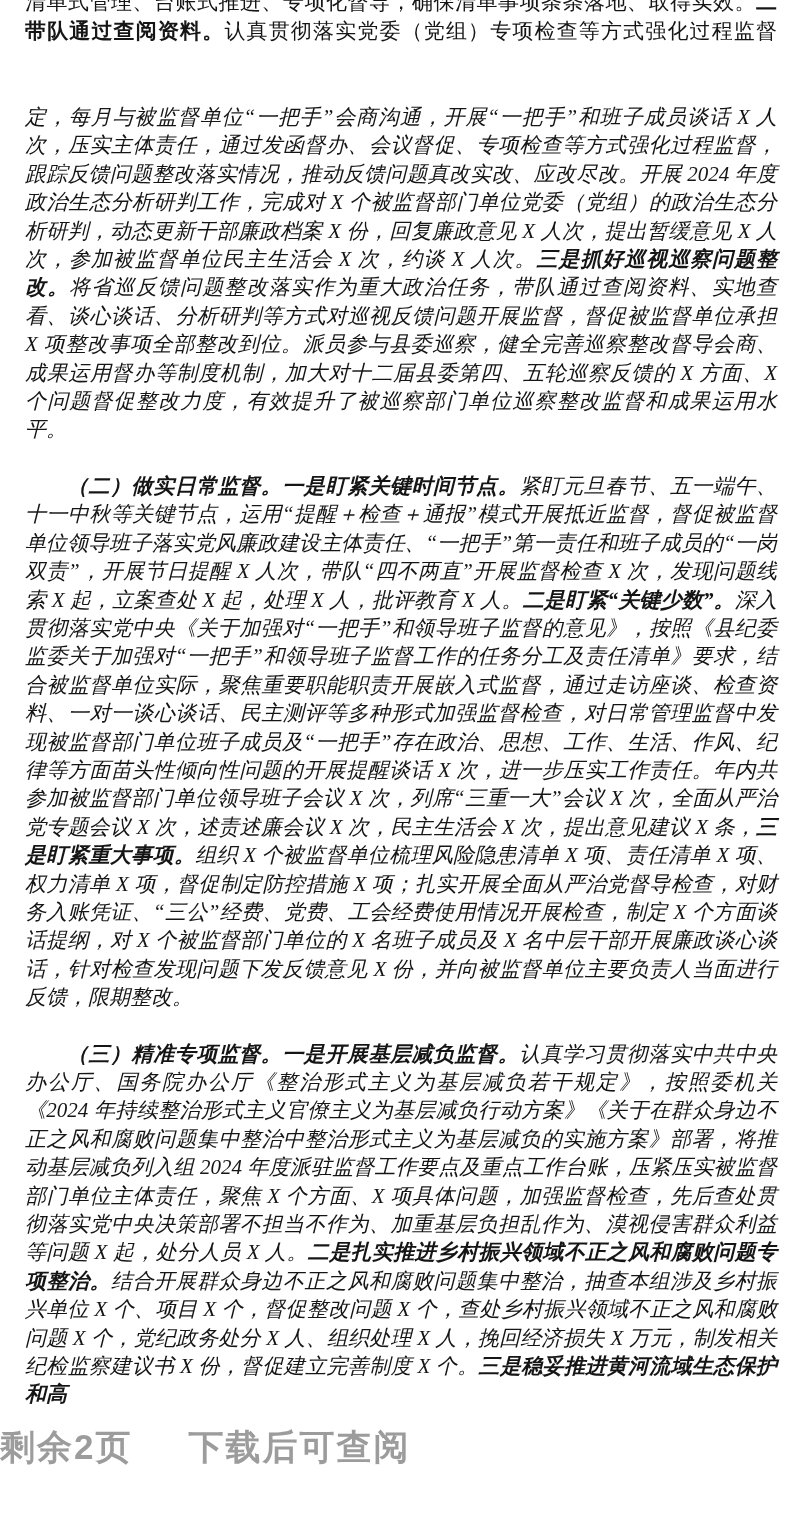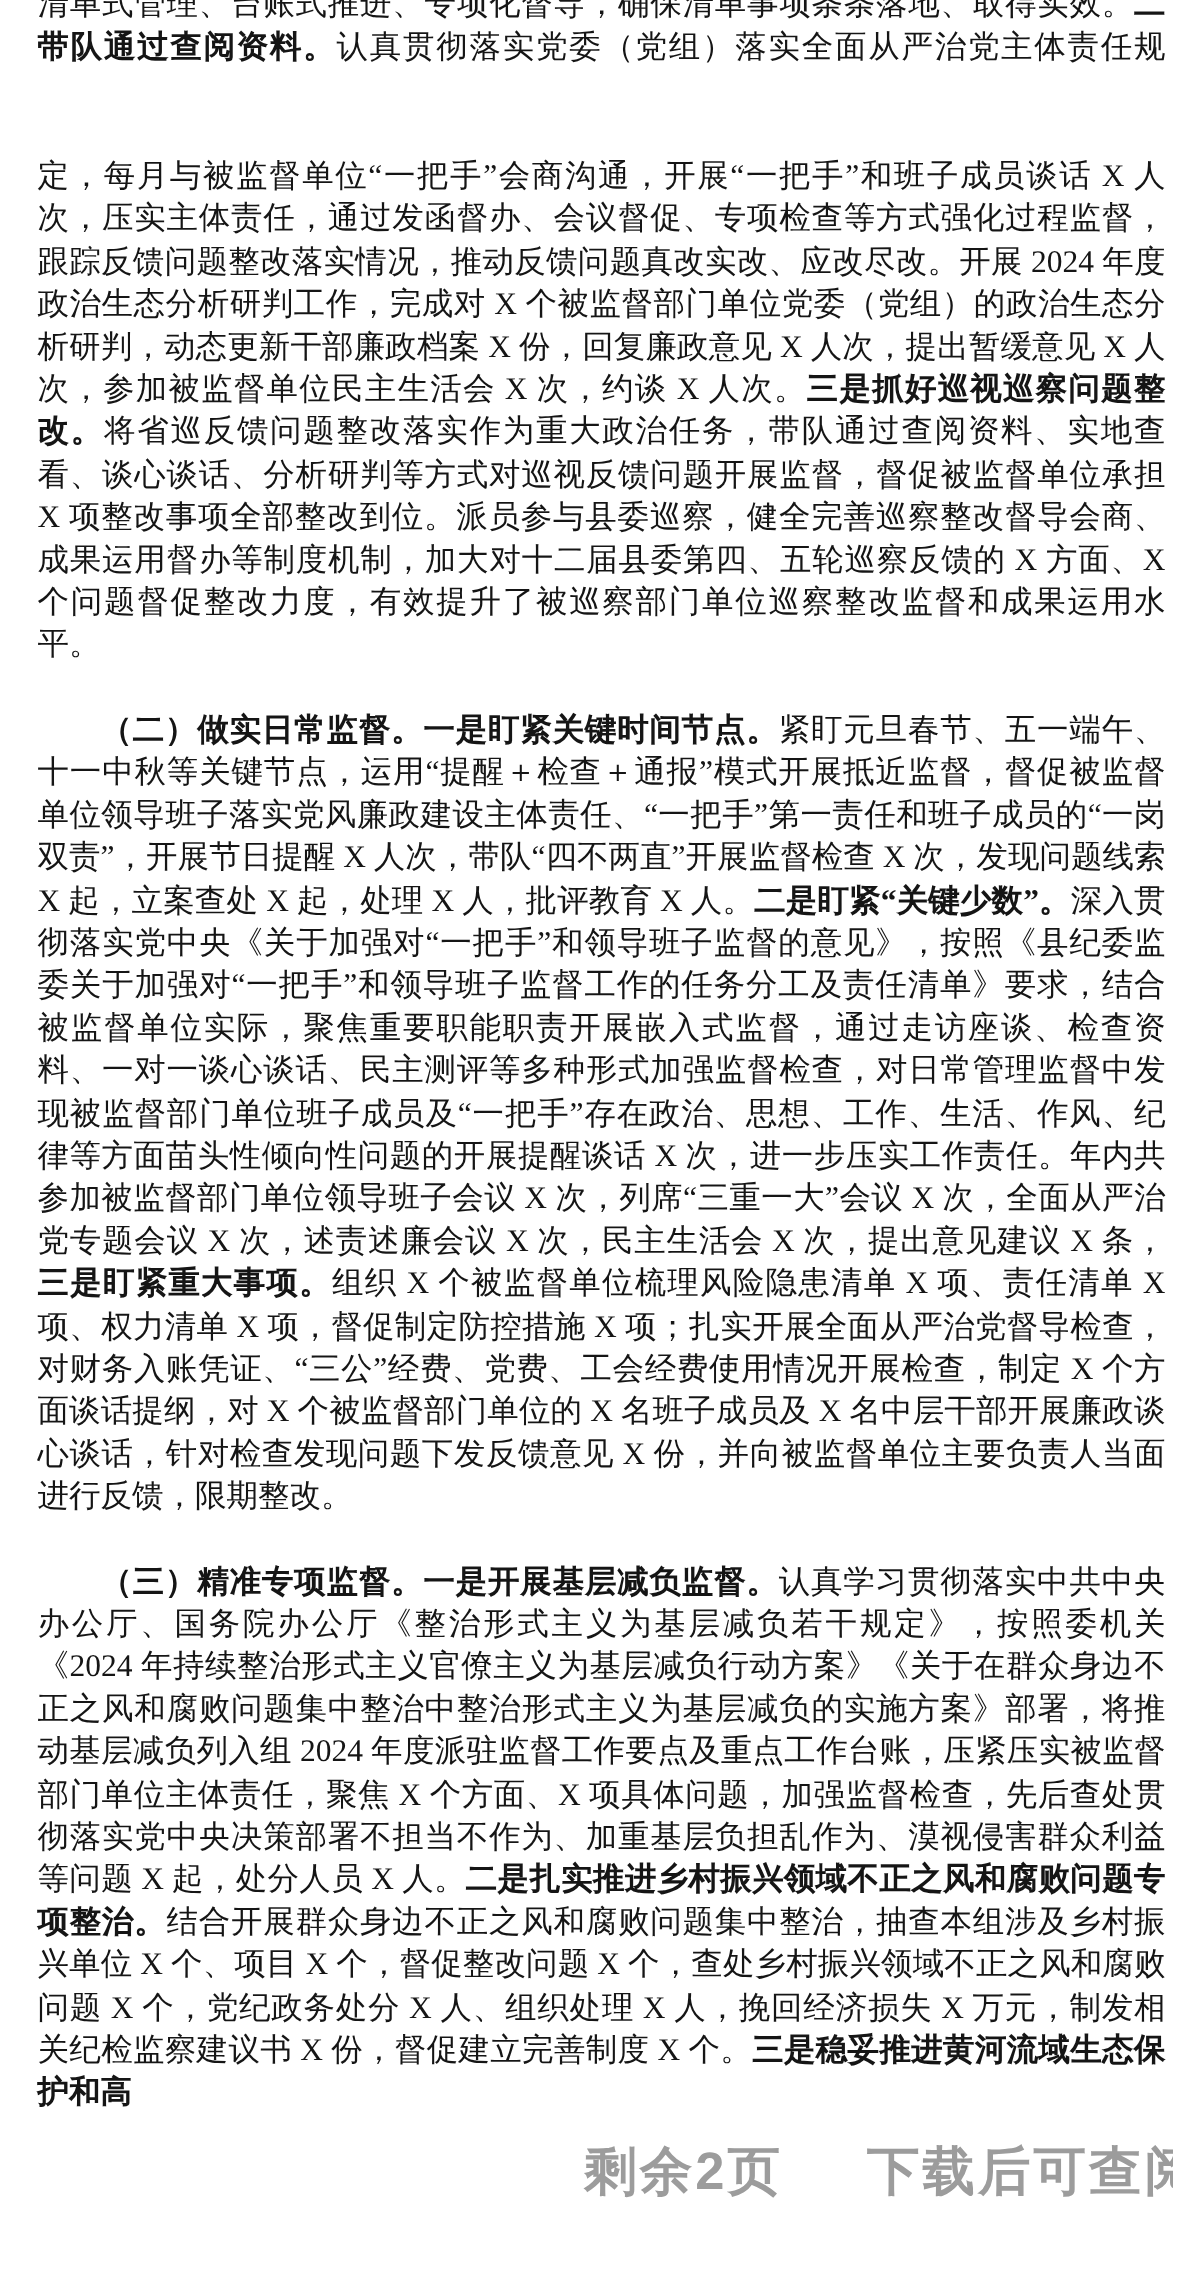--- a/index.html
+++ b/index.html
@@ -28,50 +28,51 @@
     text-align: justify;
     text-align-last: justify;
     white-space: normal;
   }
   .main { top: 103px; }
   .para {
     margin: 0 0 28px 0;
     font-size: 21px;
     line-height: 28.4px;
     text-align: justify;
+    font-style: italic;
   }
   .para.indent { text-indent: 2em; }
   .lead { font-weight: 700; }
   .reg { font-weight: 400; }
   .footer {
     position: absolute;
     top: 1424px;
     left: 0;
     width: 800px;
-    text-align: right;
+    text-align: left;
     font-family: "Liberation Sans", "DejaVu Sans", sans-serif;
     font-weight: 700;
     font-size: 35px;
     letter-spacing: 2px;
     color: #9c9c9c;
     cursor: pointer;
   }
   .footer .gap {
     display: inline-block;
     width: 56px;
   }
 </style>
 </head>
 <body>
 
 <div class="page">
 
   <div class="doc frag">
     <div class="frag-line"><span class="reg">清单式管理、台账式推进、专项化督导，确保清单事项条条落地、取得实效。</span><span class="lead">二</span></div>
-    <div class="frag-line"><span class="lead">带队通过查阅资料。</span><span class="reg">认真贯彻落实党委（党组）落实全面从严治党主体责任规</span></div>
+    <div class="frag-line"><span class="lead">带队通过查阅资料。</span><span class="reg">认真贯彻落实党委（党组）专项检查等方式强化过程监督</span></div>
   </div>
 
   <div class="doc main">
       <p class="para"><span class="reg">定，每月与被监督单位“一把手”会商沟通，开展“一把手”和班子成员谈话 X 人次，压实主体责任，通过发函督办、会议督促、专项检查等方式强化过程监督，跟踪反馈问题整改落实情况，推动反馈问题真改实改、应改尽改。开展 2024 年度政治生态分析研判工作，完成对 X 个被监督部门单位党委（党组）的政治生态分析研判，动态更新干部廉政档案 X 份，回复廉政意见 X 人次，提出暂缓意见 X 人次，参加被监督单位民主生活会 X 次，约谈 X 人次。</span><span class="lead">三是抓好巡视巡察问题整改。</span><span class="reg">将省巡反馈问题整改落实作为重大政治任务，带队通过查阅资料、实地查看、谈心谈话、分析研判等方式对巡视反馈问题开展监督，督促被监督单位承担 X 项整改事项全部整改到位。派员参与县委巡察，健全完善巡察整改督导会商、成果运用督办等制度机制，加大对十二届县委第四、五轮巡察反馈的 X 方面、X 个问题督促整改力度，有效提升了被巡察部门单位巡察整改监督和成果运用水平。</span></p>
       <p class="para indent"><span class="lead">（二）做实日常监督。一是盯紧关键时间节点。</span><span class="reg">紧盯元旦春节、五一端午、十一中秋等关键节点，运用“提醒＋检查＋通报”模式开展抵近监督，督促被监督单位领导班子落实党风廉政建设主体责任、“一把手”第一责任和班子成员的“一岗双责”，开展节日提醒 X 人次，带队“四不两直”开展监督检查 X 次，发现问题线索 X 起，立案查处 X 起，处理 X 人，批评教育 X 人。</span><span class="lead">二是盯紧“关键少数”。</span><span class="reg">深入贯彻落实党中央《关于加强对“一把手”和领导班子监督的意见》，按照《县纪委监委关于加强对“一把手”和领导班子监督工作的任务分工及责任清单》要求，结合被监督单位实际，聚焦重要职能职责开展嵌入式监督，通过走访座谈、检查资料、一对一谈心谈话、民主测评等多种形式加强监督检查，对日常管理监督中发现被监督部门单位班子成员及“一把手”存在政治、思想、工作、生活、作风、纪律等方面苗头性倾向性问题的开展提醒谈话 X 次，进一步压实工作责任。年内共参加被监督部门单位领导班子会议 X 次，列席“三重一大”会议 X 次，全面从严治党专题会议 X 次，述责述廉会议 X 次，民主生活会 X 次，提出意见建议 X 条，</span><span class="lead">三是盯紧重大事项。</span><span class="reg">组织 X 个被监督单位梳理风险隐患清单 X 项、责任清单 X 项、权力清单 X 项，督促制定防控措施 X 项；扎实开展全面从严治党督导检查，对财务入账凭证、“三公”经费、党费、工会经费使用情况开展检查，制定 X 个方面谈话提纲，对 X 个被监督部门单位的 X 名班子成员及 X 名中层干部开展廉政谈心谈话，针对检查发现问题下发反馈意见 X 份，并向被监督单位主要负责人当面进行反馈，限期整改。</span></p>
       <p class="para indent"><span class="lead">（三）精准专项监督。一是开展基层减负监督。</span><span class="reg">认真学习贯彻落实中共中央办公厅、国务院办公厅《整治形式主义为基层减负若干规定》，按照委机关《2024 年持续整治形式主义官僚主义为基层减负行动方案》《关于在群众身边不正之风和腐败问题集中整治中整治形式主义为基层减负的实施方案》部署，将推动基层减负列入组 2024 年度派驻监督工作要点及重点工作台账，压紧压实被监督部门单位主体责任，聚焦 X 个方面、X 项具体问题，加强监督检查，先后查处贯彻落实党中央决策部署不担当不作为、加重基层负担乱作为、漠视侵害群众利益等问题 X 起，处分人员 X 人。</span><span class="lead">二是扎实推进乡村振兴领域不正之风和腐败问题专项整治。</span><span class="reg">结合开展群众身边不正之风和腐败问题集中整治，抽查本组涉及乡村振兴单位 X 个、项目 X 个，督促整改问题 X 个，查处乡村振兴领域不正之风和腐败问题 X 个，党纪政务处分 X 人、组织处理 X 人，挽回经济损失 X 万元，制发相关纪检监察建议书 X 份，督促建立完善制度 X 个。</span><span class="lead">三是稳妥推进黄河流域生态保护和高</span></p>
     </div>
 
   <div class="footer" style="color: rgb(156, 156, 156);">
     <span>剩余2页</span><span class="gap"></span><span>下载后可查阅</span>

